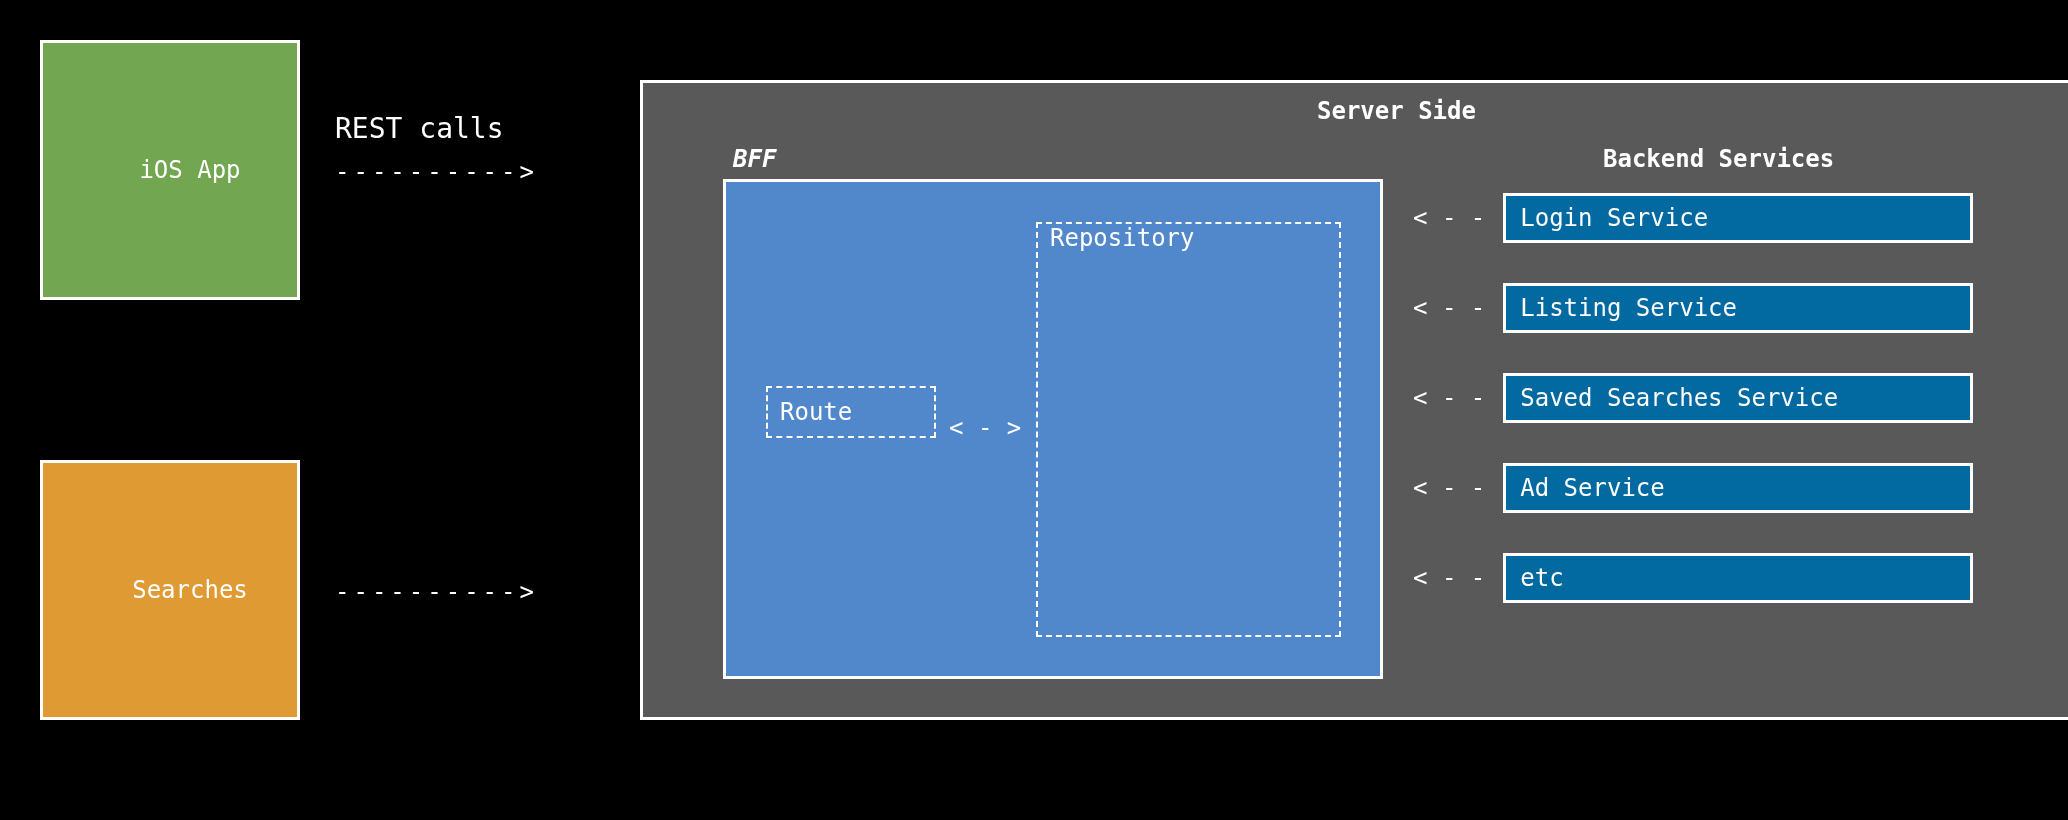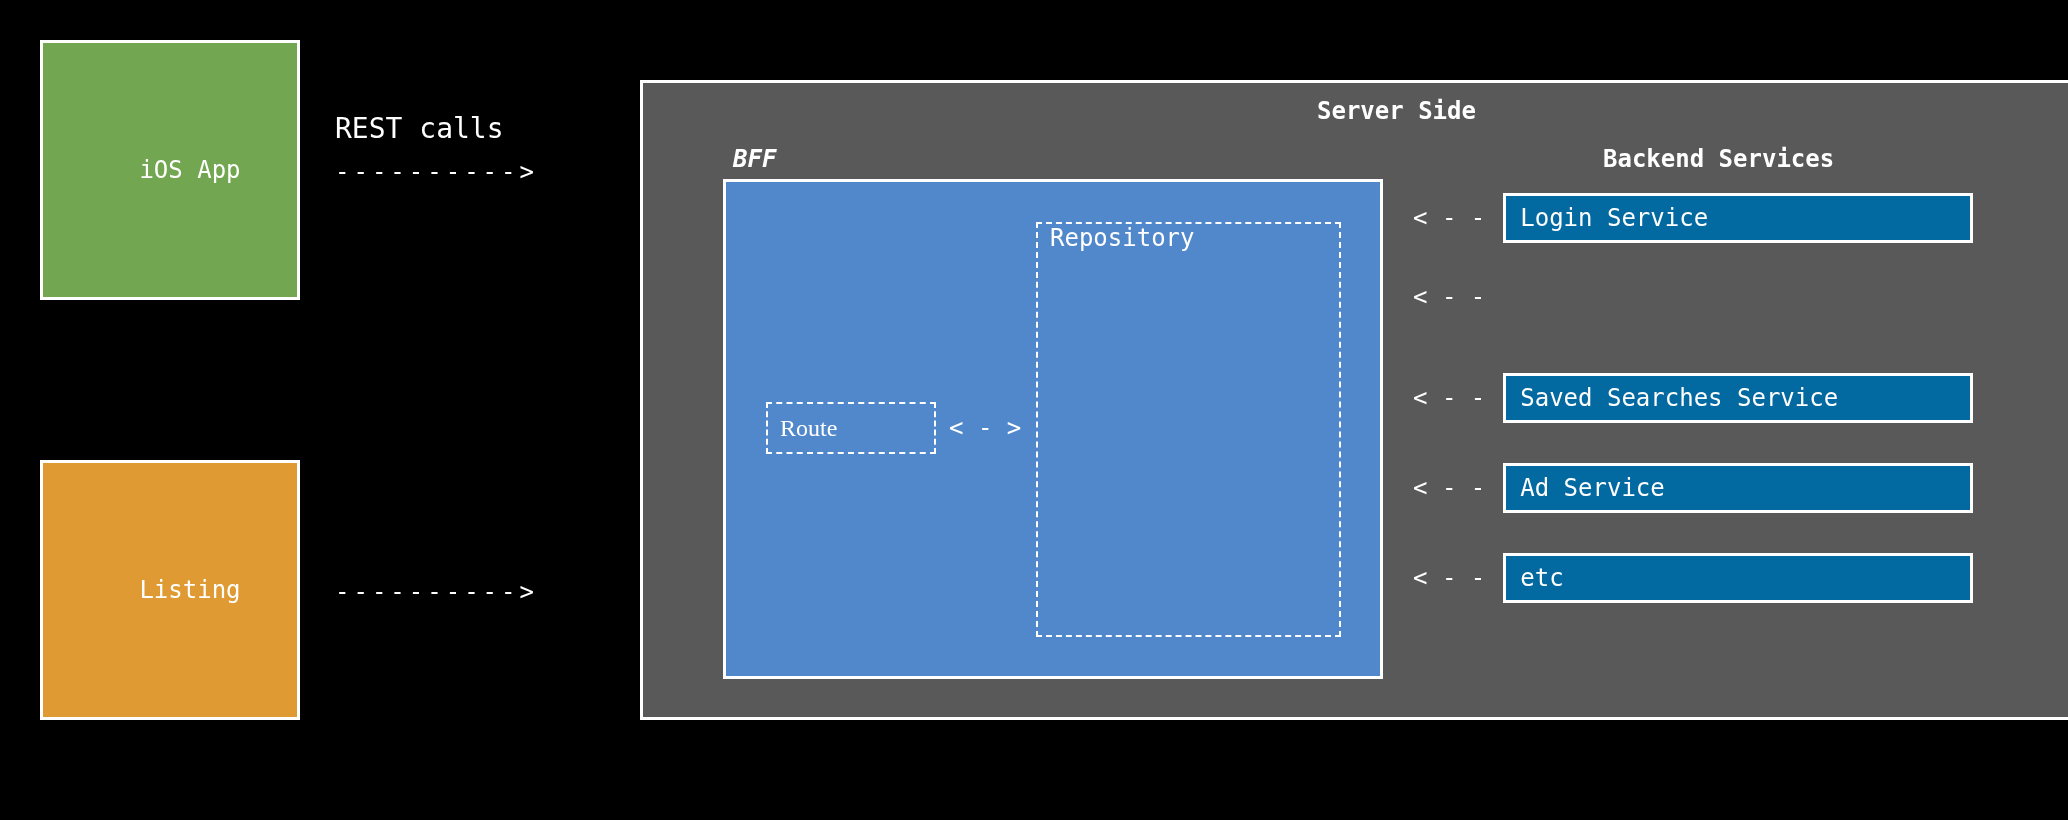--- a/index.html
+++ b/index.html
@@ -84,24 +84,23 @@
     position: absolute;
     border: 2px dashed #fff;
     box-sizing: border-box;
     font-size: 24px;
     padding-left: 12px;
     display: flex;
     align-items: center;
   }
   .route-box {
     left: 40px;
-    top: 220px;
+    top: 204px;
     width: 170px;
     height: 52px;
-    font-family: Liberation Serif, serif;
   }
   .repo-box {
     left: 310px;
     top: 40px;
     width: 305px;
     height: 415px;
     align-items: flex-start;
   }
   .inner-arrow {
     position: absolute;
@@ -149,21 +148,21 @@
 </style>
 </head>
 <body>
 
 <div class="canvas">
 
   <div class="box client-box ios">
     <span>iOS App</span>
   </div>
   <div class="box client-box android">
-    <span>Listing</span>
+    <span>Searches</span>
   </div>
 
   <div class="rest-label">REST calls</div>
 
   <div class="arrow" style="left:335px; top:158px;">----------&gt;</div>
   <div class="arrow" style="left:335px; top:578px;">----------&gt;</div>
 
   <div class="box server-panel">
     <div class="server-title">Server Side</div>
 
@@ -183,20 +182,23 @@
 
     <div class="service-row row0">
       <span class="service-arrow">&lt; - -</span>
       <div class="service-box">
         <span>Login Service</span>
       </div>
     </div>
 
     <div class="service-row row1">
       <span class="service-arrow">&lt; - -</span>
+      <div class="service-box">
+        <span>Listing Service</span>
+      </div>
     </div>
 
     <div class="service-row row2">
       <span class="service-arrow">&lt; - -</span>
       <div class="service-box">
         <span>Saved Searches Service</span>
       </div>
     </div>
 
     <div class="service-row row3">

